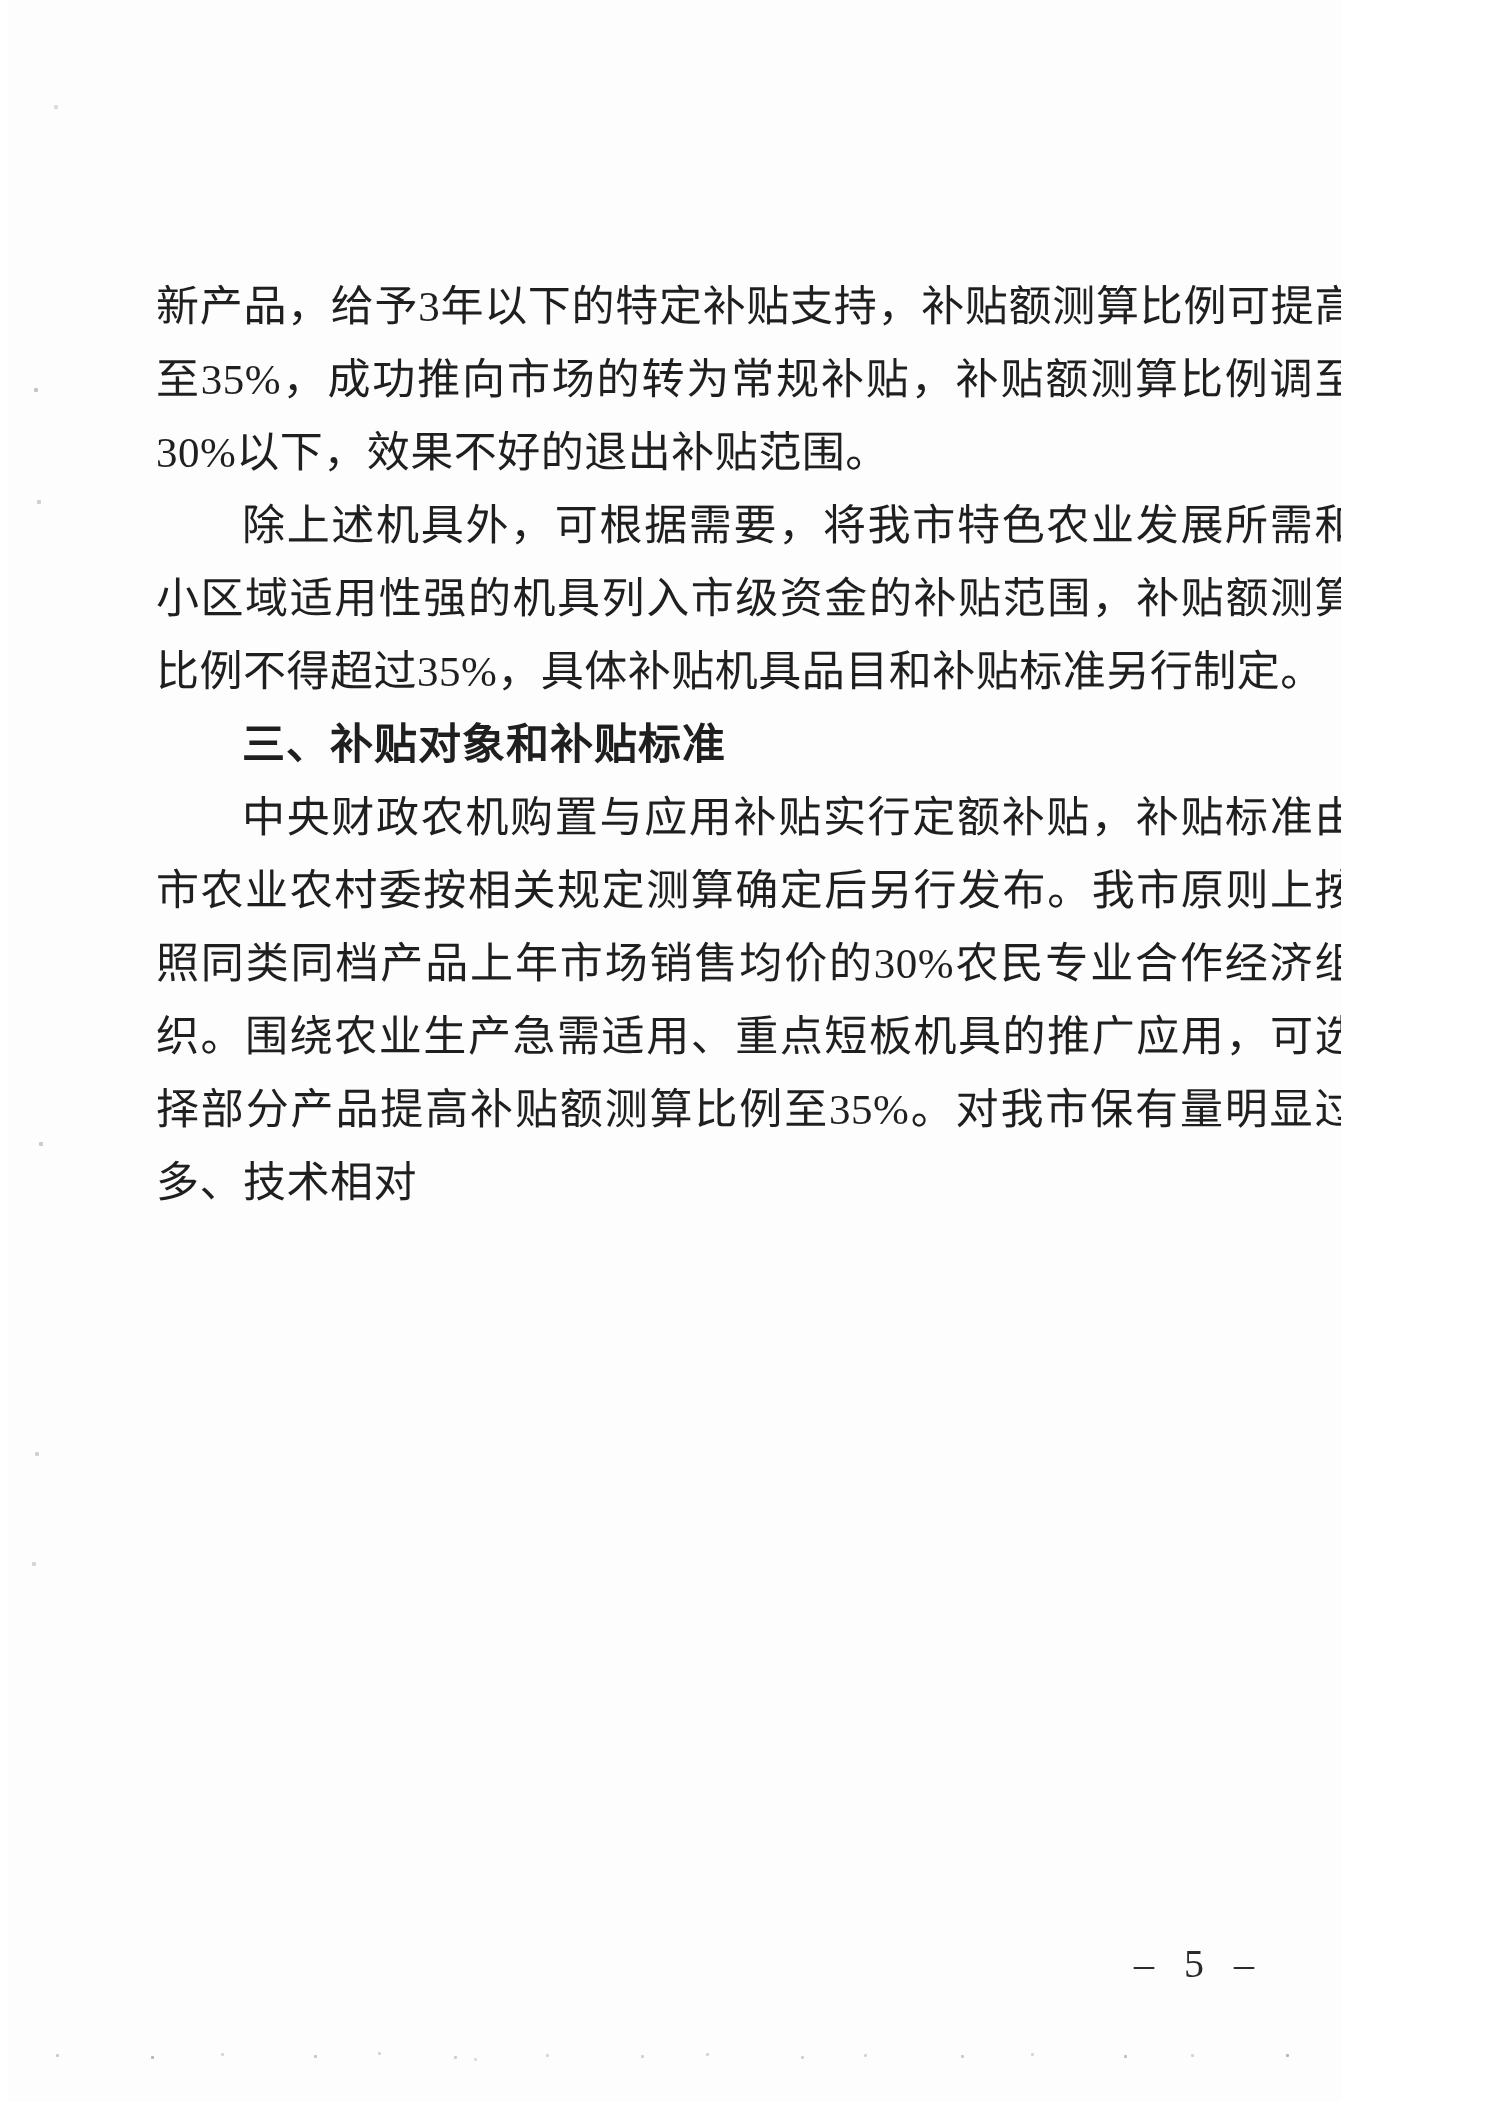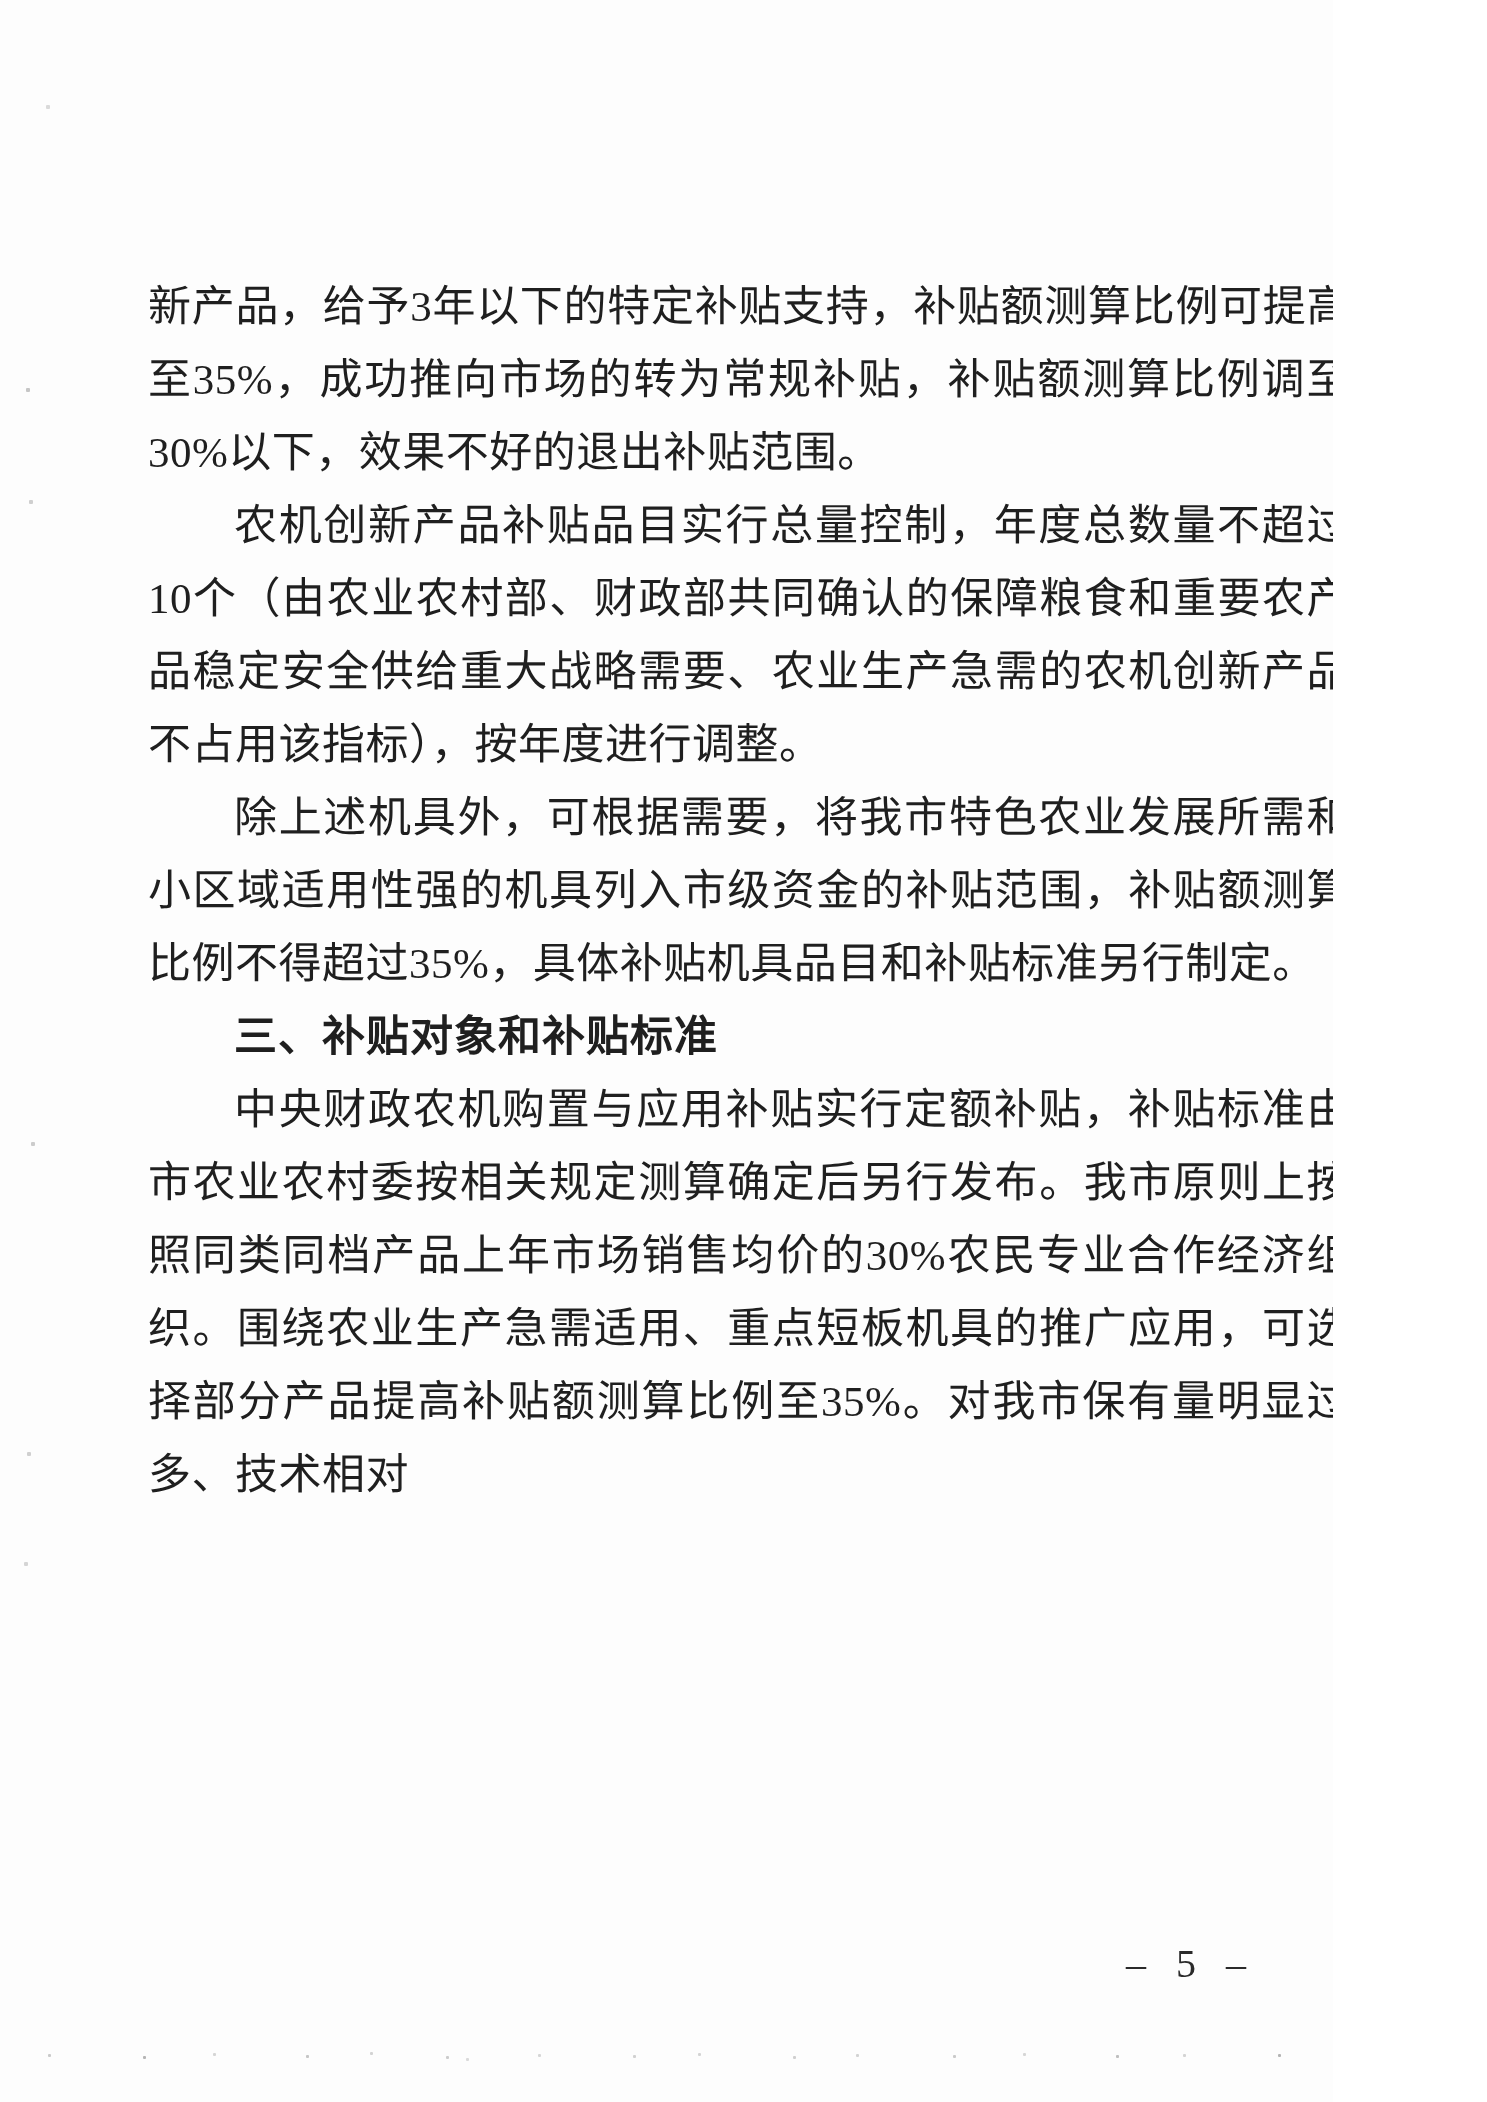--- a/index.html
+++ b/index.html
@@ -8,20 +8,21 @@
     background: #ffffff;
   }
   .page {
     position: relative;
     width: 1333px;
     height: 2102px;
     background: #fdfdfd;
     overflow: hidden;
     font-family: "Liberation Serif", "DejaVu Serif", serif;
     color: #1f1f1f;
+    margin-left: 8px;
   }
   .text-block {
     position: absolute;
     left: 148px;
     top: 270px;
     width: 1202px;
     font-size: 43px;
     line-height: 73px;
     text-align: justify;
     text-align-last: left;
@@ -102,21 +103,20 @@
     opacity: 0.85;
   }
 </style>
 </head>
 <body>
 
 <div class="page">
 
   <div class="text-block">
     <p class="para no-indent">新产品，给予3年以下的特定补贴支持，补贴额测算比例可提高至35%，成功推向市场的转为常规补贴，补贴额测算比例调至30%以下，效果不好的退出补贴范围。</p>
-    <p class="para">农机创新产品补贴品目实行总量控制，年度总数量不超过10个（由农业农村部、财政部共同确认的保障粮食和重要农产品稳定安全供给重大战略需要、农业生产急需的农机创新产品不占用该指标），按年度进行调整。</p>
     <p class="para">除上述机具外，可根据需要，将我市特色农业发展所需和小区域适用性强的机具列入市级资金的补贴范围，补贴额测算比例不得超过35%，具体补贴机具品目和补贴标准另行制定。</p>
     <p class="para heading">三、补贴对象和补贴标准</p>
     <p class="para">中央财政农机购置与应用补贴实行定额补贴，补贴标准由市农业农村委按相关规定测算确定后另行发布。我市原则上按照同类同档产品上年市场销售均价的30%农民专业合作经济组织。围绕农业生产急需适用、重点短板机具的推广应用，可选择部分产品提高补贴额测算比例至35%。对我市保有量明显过多、技术相对</p>
   </div>
 
   <div class="page-number">– 5 –</div>
 
   <div class="speck-left"></div>
   <div class="speck-bottom"></div>
 

